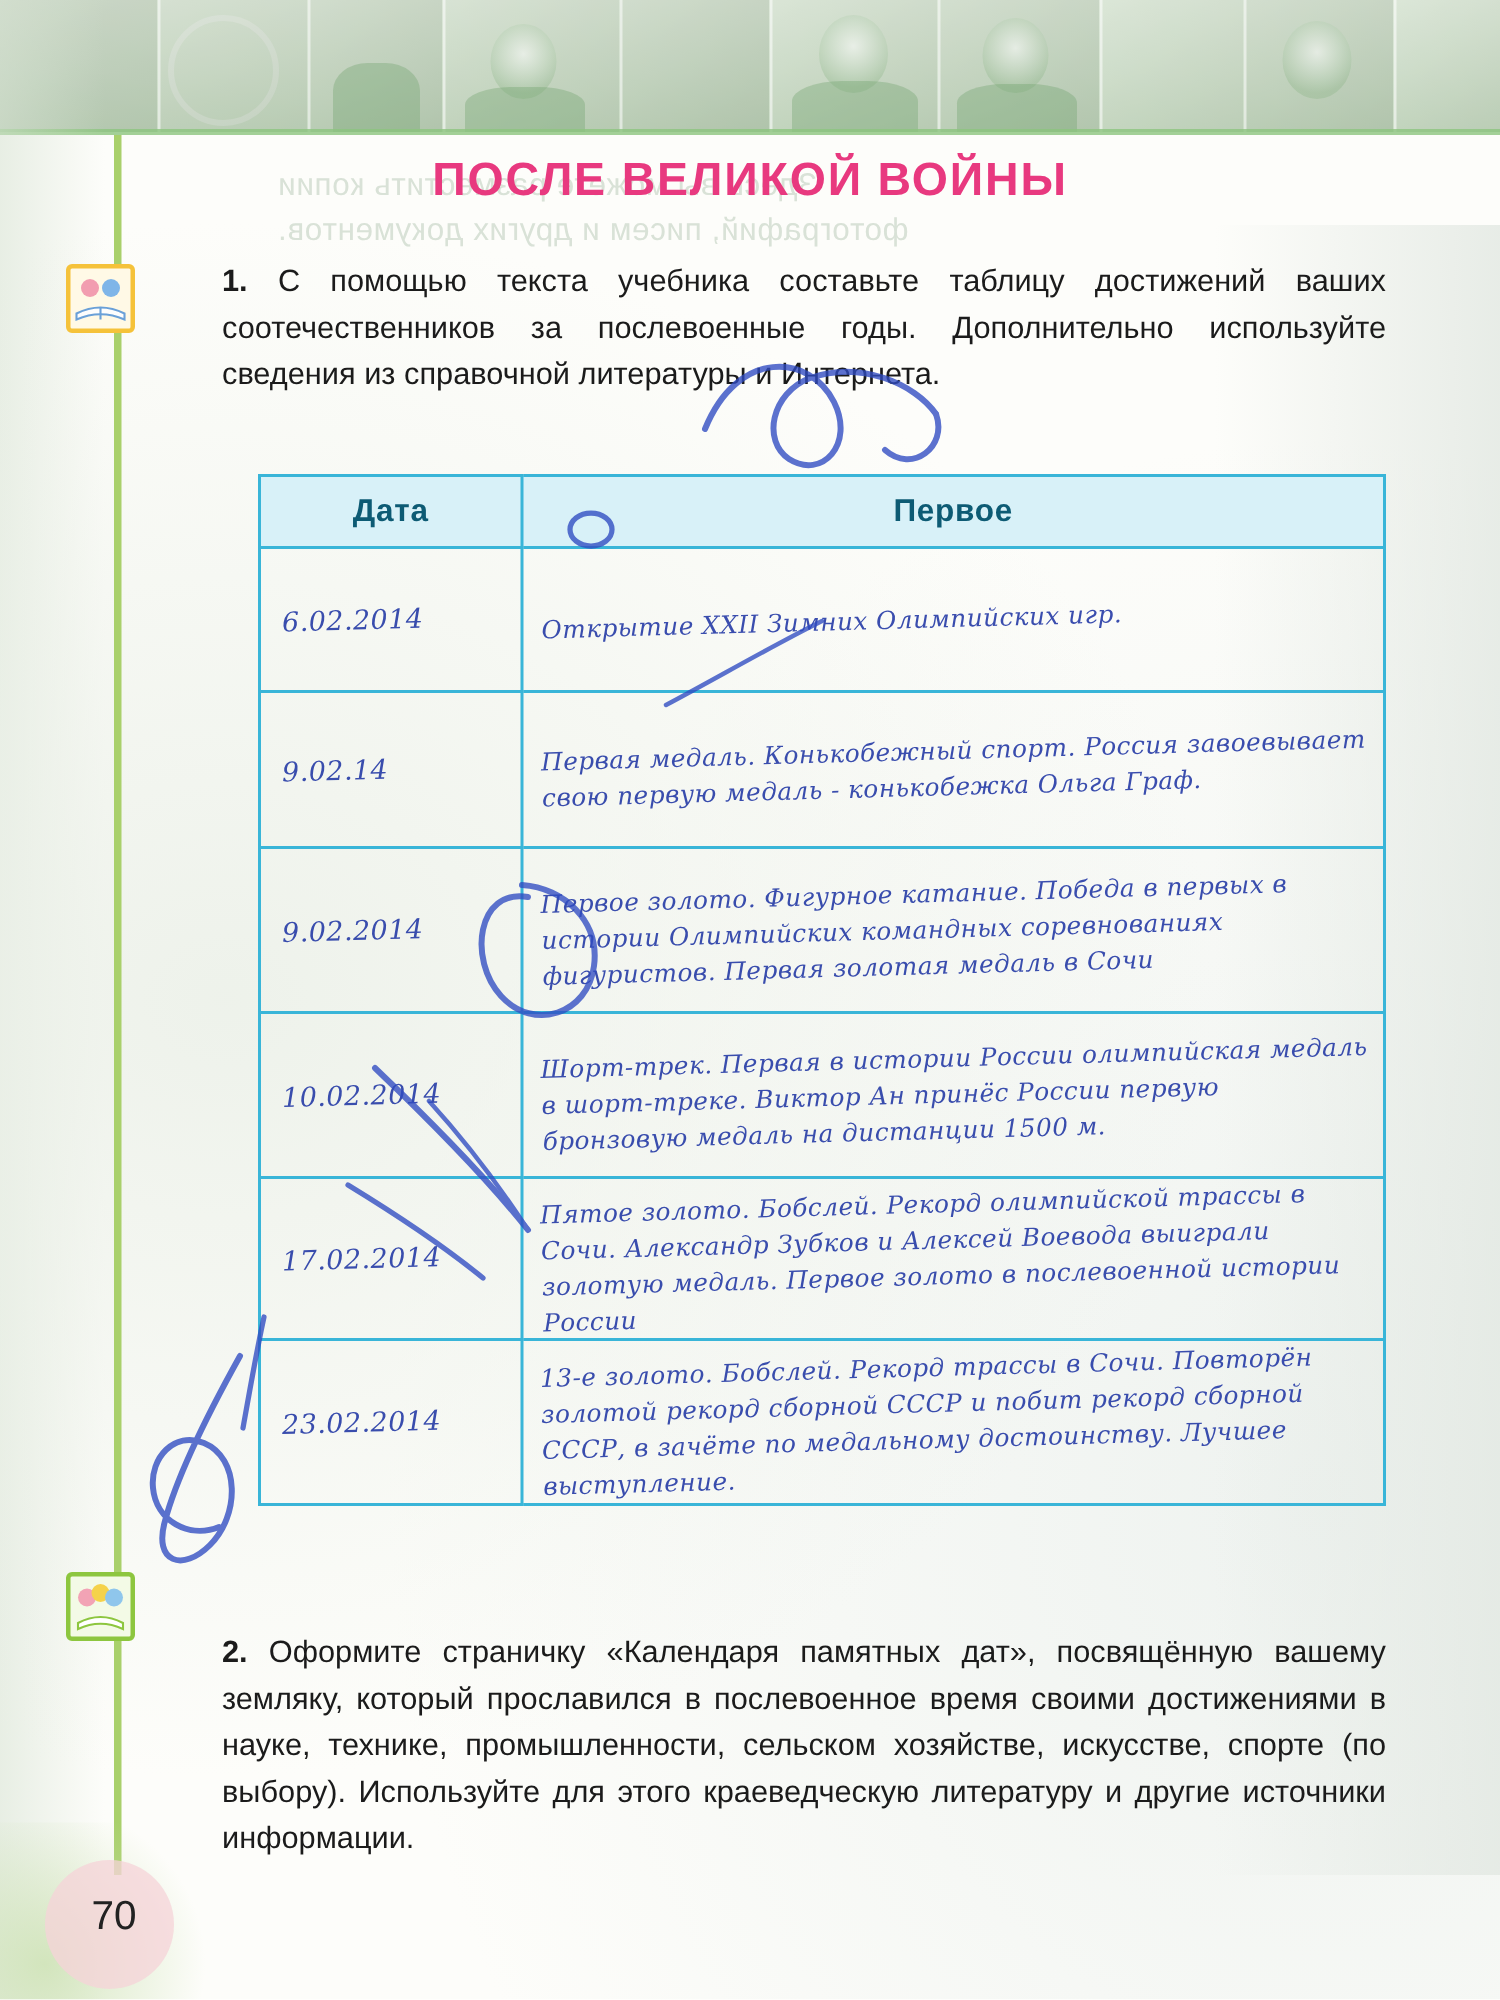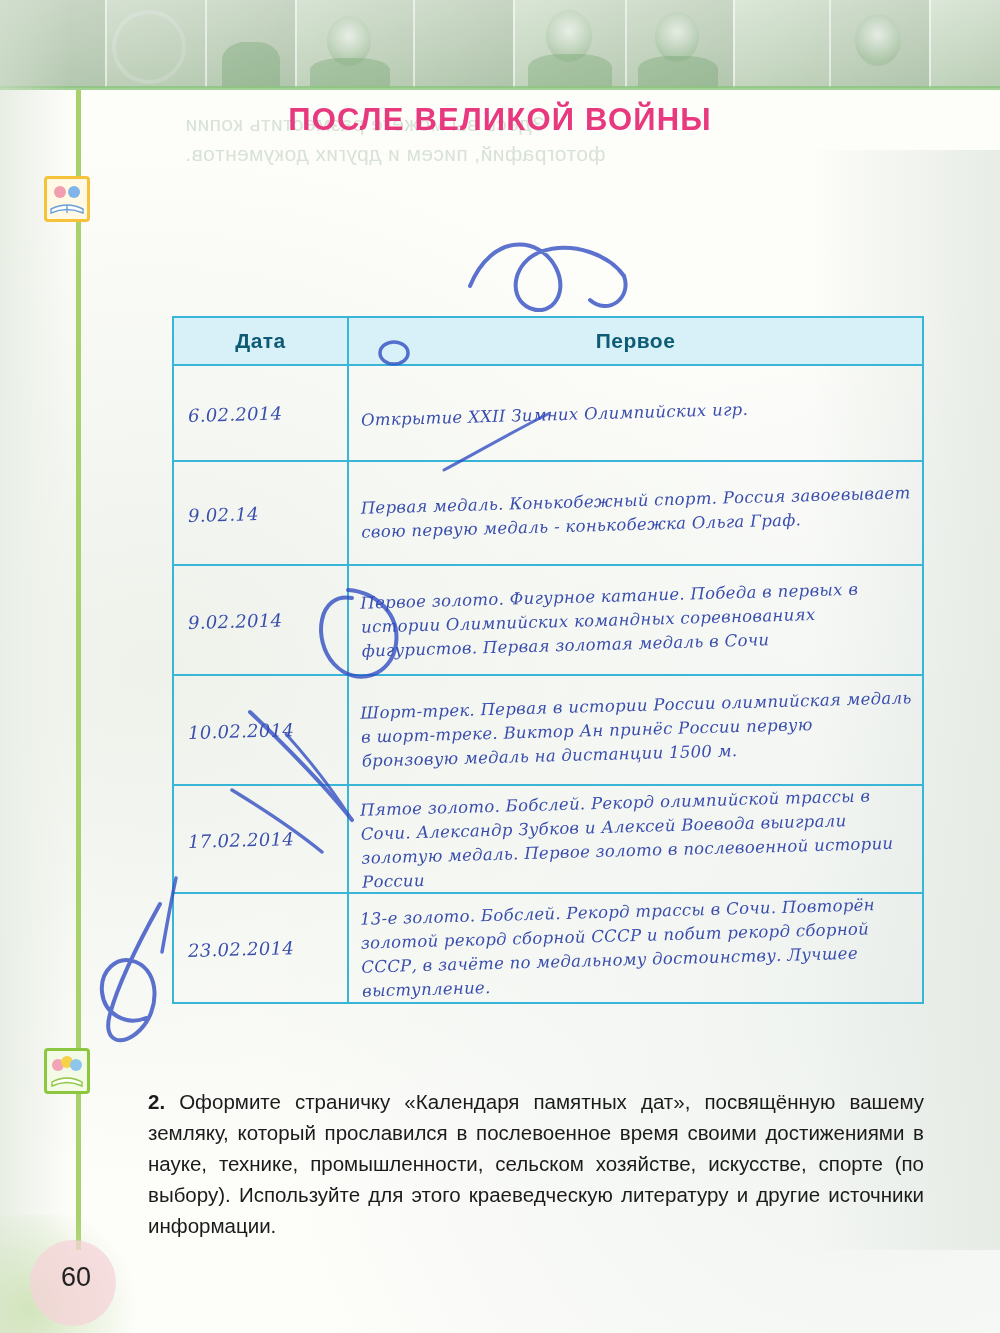--- a/index.html
+++ b/index.html
@@ -270,20 +270,24 @@
   <div class="page-title">ПОСЛЕ ВЕЛИКОЙ ВОЙНЫ</div>
 
   <div class="task-icon" style="left:44px; top:176px;">
     <svg width="40" height="40" viewBox="0 0 40 40" aria-hidden="true">
       <circle cx="13" cy="13" r="6" fill="#f29db0"></circle>
       <circle cx="27" cy="13" r="6" fill="#7fb5e8"></circle>
       <path d="M4 30 Q20 22 36 30 L36 34 Q20 27 4 34 Z" fill="#fdfdfd" stroke="#6aa0d8" stroke-width="1.4"></path>
       <path d="M20 26 L20 34" stroke="#6aa0d8" stroke-width="1.4"></path>
     </svg>
   </div>
+  <div class="para" style="left:148px; top:172px; width:776px;">
+    <span class="num">1.</span>
+    <span>С помощью текста учебника составьте таблицу достижений ваших соотечественников за послевоенные годы. Дополнительно используйте сведения из справочной литературы и Интернета.</span>
+  </div>
 
   <table class="tbl">
     <colgroup>
         <col class="col-date">
         <col>
       </colgroup>
     <thead>
       <tr>
         <th>Дата</th>
         <th>Первое</th>
@@ -370,15 +374,15 @@
       <path d="M352 820 C330 786 306 756 286 734" stroke-width="3"></path>
       <path d="M232 790 C268 812 300 834 322 852" stroke-width="3.5"></path>
 
       <path d="M160 904 C140 940 118 984 110 1014 C102 1042 122 1048 140 1030 C160 1010 160 972 136 962 C116 954 100 972 102 992 C104 1014 126 1026 146 1018" stroke-width="4"></path>
       <path d="M176 878 C170 906 166 930 162 952" stroke-width="3.5"></path>
     </g>
   </svg>
 
   <div class="corner-wash"></div>
   <div class="folio-circle"></div>
-  <div class="folio-num">60</div>
+  <div class="folio-num">70</div>
 
 </div>
 
 </body></html>

